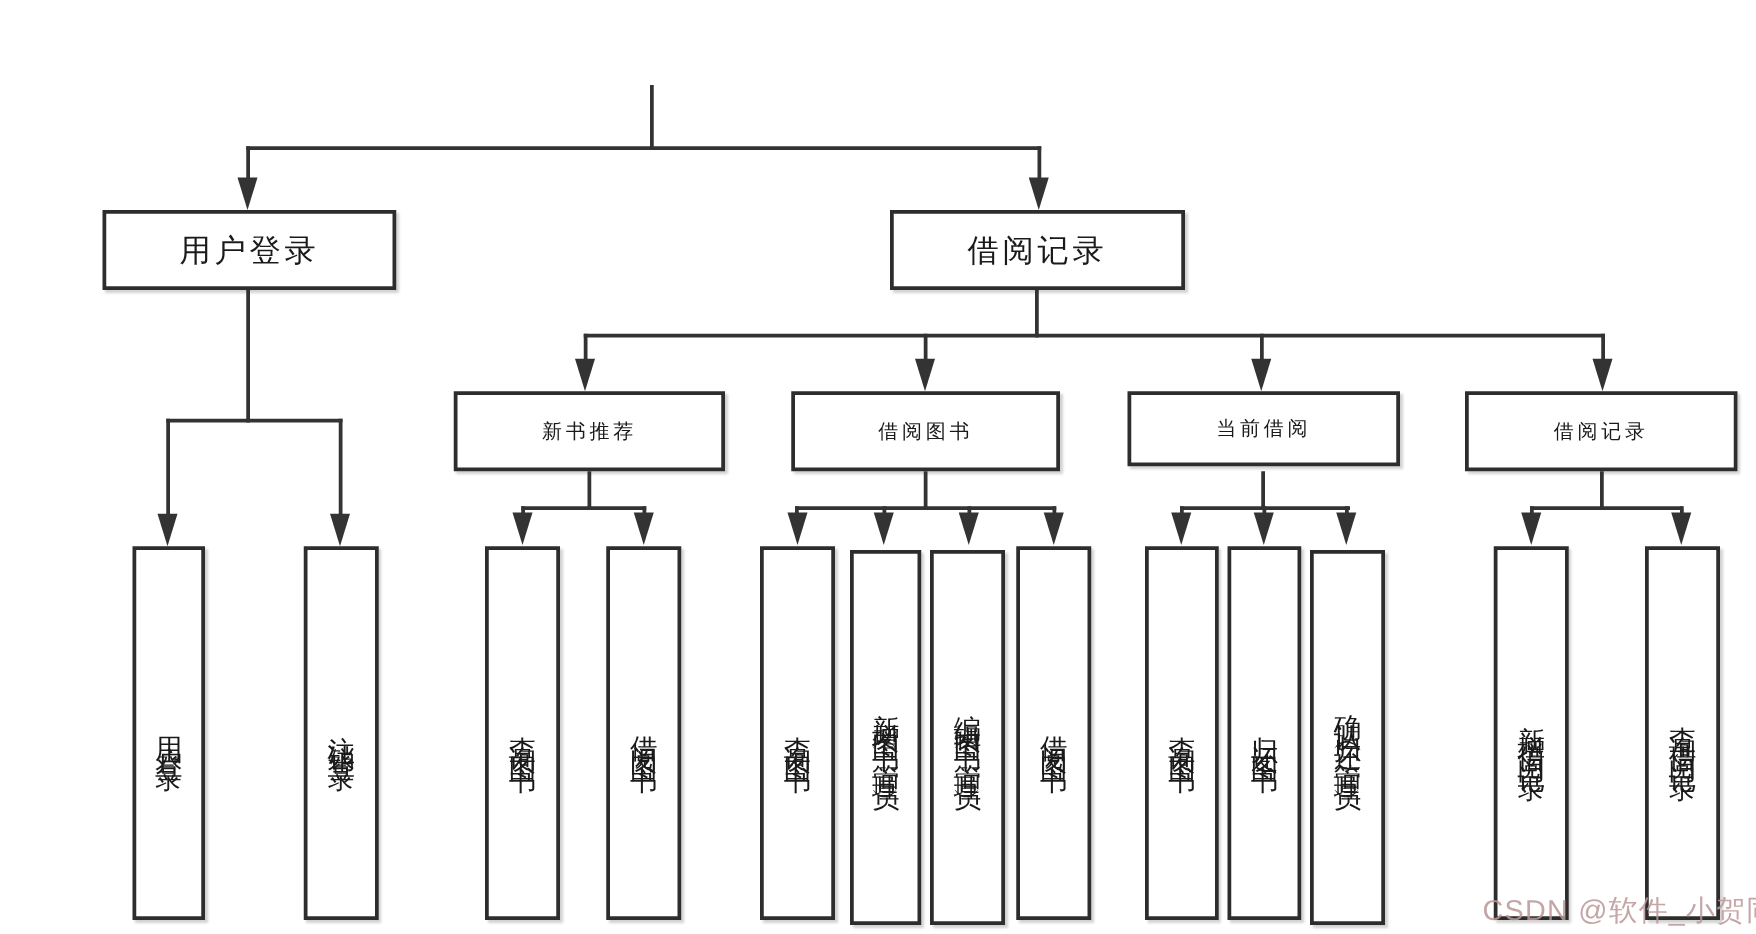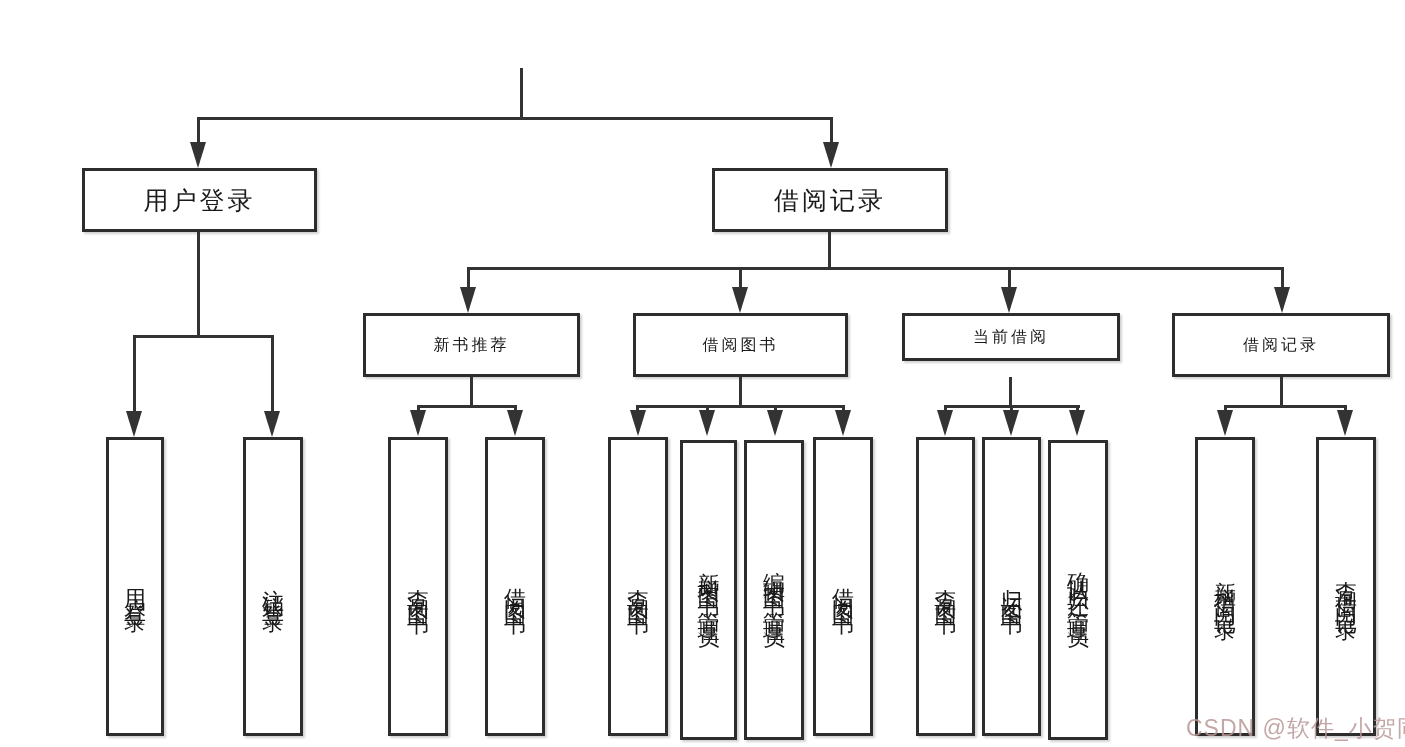--- a/index.html
+++ b/index.html
@@ -91,21 +91,21 @@
   <div class="arrow" style="left:1001px; top:287px;"></div>
   <div class="line" style="left:1281px; top:267px; width:3px; height:22px;"></div>
   <div class="arrow" style="left:1274px; top:287px;"></div>
 
   <div class="box lvl2" style="left:363px; top:313px; width:217px; height:64px;">
     <span>新书推荐</span>
   </div>
   <div class="box lvl2" style="left:633px; top:313px; width:215px; height:64px;">
     <span>借阅图书</span>
   </div>
-  <div class="box lvl2" style="left:902px; top:313px; width:218px; height:48px;">
+  <div class="box lvl2" style="left:902px; top:313px; width:218px; height:60px;">
     <span>当前借阅</span>
   </div>
   <div class="box lvl2" style="left:1172px; top:313px; width:218px; height:64px;">
     <span>借阅记录</span>
   </div>
 
   <div class="line" style="left:470px; top:377px; width:3px; height:31px;"></div>
   <div class="line" style="left:417px; top:405px; width:100px; height:3px;"></div>
   <div class="line" style="left:417px; top:405px; width:3px; height:8px;"></div>
   <div class="arrow" style="left:410px; top:410px;"></div>

